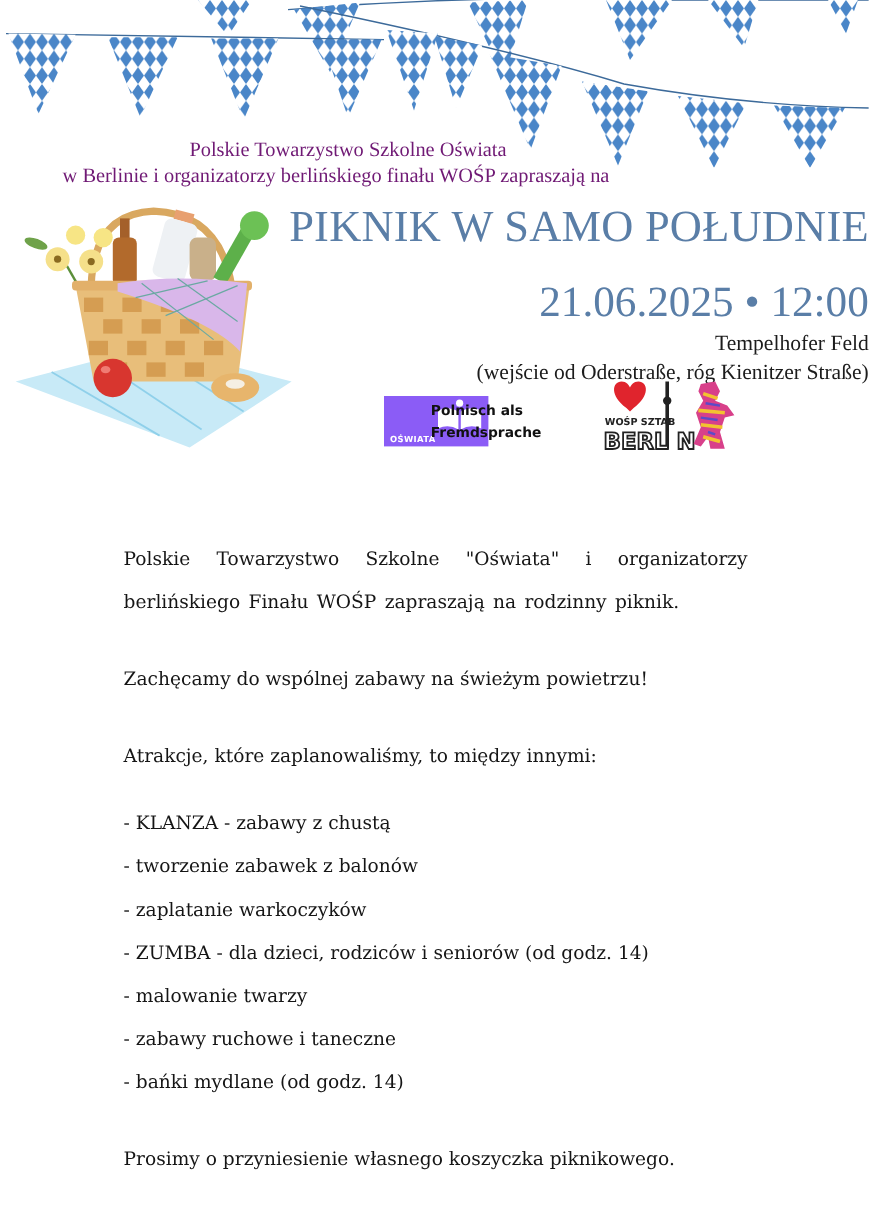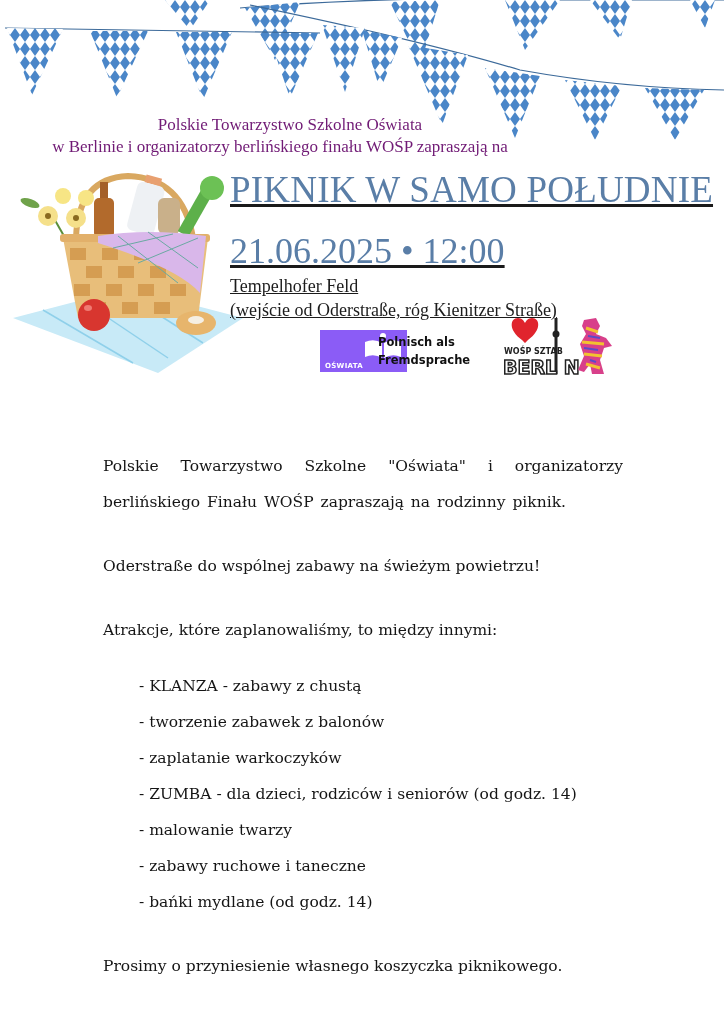--- a/index.html
+++ b/index.html
@@ -8,21 +8,21 @@
     font-family: "DejaVu Serif", "Liberation Serif", serif; color: #1a1a1a;
   }
   .bunting { position: absolute; left: 0; top: 0; width: 724px; height: 140px; }
   .header-intro {
     position: absolute; left: 0; top: 114px; width: 560px; text-align: center;
     font-family: "Liberation Serif", serif; font-size: 17px; line-height: 22px; color: #701a75;
   }
   .header-intro .line1 { padding-left: 20px; }
   .basket { position: absolute; left: 8px; top: 168px; width: 240px; height: 215px; }
   .title-block {
-    position: absolute; left: 230px; top: 168px; width: 494px; text-align: left; text-decoration: underline;
+    position: absolute; left: 230px; top: 168px; width: 494px; text-align: right;
   }
   .event-title {
     font-family: "Liberation Serif", serif; font-size: 37px; color: #5a7ea7;
     letter-spacing: 0.2px; line-height: 44px; white-space: nowrap;
   }
   .event-datetime {
     font-family: "Liberation Serif", serif; font-size: 36px; color: #5a7ea7;
     line-height: 46px; margin-top: 16px;
   }
   .event-location {
@@ -30,33 +30,33 @@
   }
   .logo-oswiata { position: absolute; left: 320px; top: 328px; width: 155px; height: 48px; }
   .logo-oswiata .mark {
     position: absolute; left: 0; top: 2px; width: 48px; height: 42px; background: #8b5cf6; padding-left: 39px;
   }
   .logo-oswiata .mark-label {
     position: absolute; left: 0; bottom: 2px; width: 48px; text-align: center;
     font-family: "DejaVu Sans", sans-serif; font-weight: bold; font-size: 7px; color: #fff; letter-spacing: 0.3px;
   }
   .logo-oswiata .pf-text {
-    position: absolute; left: 58px; top: 5px;
+    position: absolute; left: 39px; top: 5px;
     font-family: "DejaVu Sans", sans-serif; font-weight: bold; font-size: 11.5px; line-height: 18px; color: #111;
   }
   .logo-wosp { position: absolute; left: 500px; top: 314px; width: 120px; height: 66px; }
   .content {
     position: absolute; left: 103px; top: 448px; width: 520px;
     font-family: "DejaVu Serif", serif; font-size: 15.5px; color: #151515;
   }
   .para-justify { text-align: justify; text-align-last: left; line-height: 36px; margin: 0; word-spacing: 2px; }
   .para { margin: 0; line-height: 36px; }
   .gap { height: 28px; }
   .list { margin: 0; padding: 0; list-style: none; }
-  .list li { line-height: 36px; margin-left: 36px; }
+  .list li { line-height: 36px; }
 </style>
 </head>
 <body>
 
 <svg class="bunting" viewBox="0 0 724 140" xmlns="http://www.w3.org/2000/svg">
   <defs>
     <pattern id="rauten" width="10" height="14" patternUnits="userSpaceOnUse">
       <rect width="10" height="14" fill="#ffffff"></rect>
       <polygon points="5,0 10,7 5,14 0,7" fill="#4a86c8"></polygon>
     </pattern>
@@ -192,21 +192,21 @@
   <text x="3" y="60" font-family="DejaVu Sans, sans-serif" font-size="19" font-weight="bold" fill="#fff" stroke="#222" stroke-width="1.5">BERL N</text>
 
   <path d="M84,6 L96,4 L100,12 L96,20 L106,24 L112,32 L104,34 L100,46 L104,60 L92,60 L90,50 L84,58 L78,56 L84,42 L80,30 L86,20 L82,12 Z" fill="#d8408a"></path>
   <path d="M86,14 L98,18 M82,28 L104,30 M84,40 L102,42 M86,50 L100,54" stroke="#f2c230" stroke-width="3"></path>
   <path d="M88,22 L100,24 M84,34 L98,36 M90,46 L96,48" stroke="#5a4bc8" stroke-width="2"></path>
 </svg>
 
 <div class="content">
   <p class="para-justify">Polskie Towarzystwo Szkolne "Oświata" i organizatorzy berlińskiego Finału WOŚP zapraszają na rodzinny piknik.</p>
   <div class="gap"></div>
-  <p class="para">Oderstraße do wspólnej zabawy na świeżym powietrzu!</p>
+  <p class="para">Zachęcamy do wspólnej zabawy na świeżym powietrzu!</p>
   <div class="gap"></div>
   <p class="para">Atrakcje, które zaplanowaliśmy, to między innymi:</p>
   <div class="gap" style="height:20px"></div>
   <ul class="list">
     <li>- KLANZA - zabawy z chustą</li>
     <li>- tworzenie zabawek z balonów</li>
     <li>- zaplatanie warkoczyków</li>
     <li>- ZUMBA - dla dzieci, rodziców i seniorów (od godz. 14)</li>
     <li>- malowanie twarzy</li>
     <li>- zabawy ruchowe i taneczne</li>

